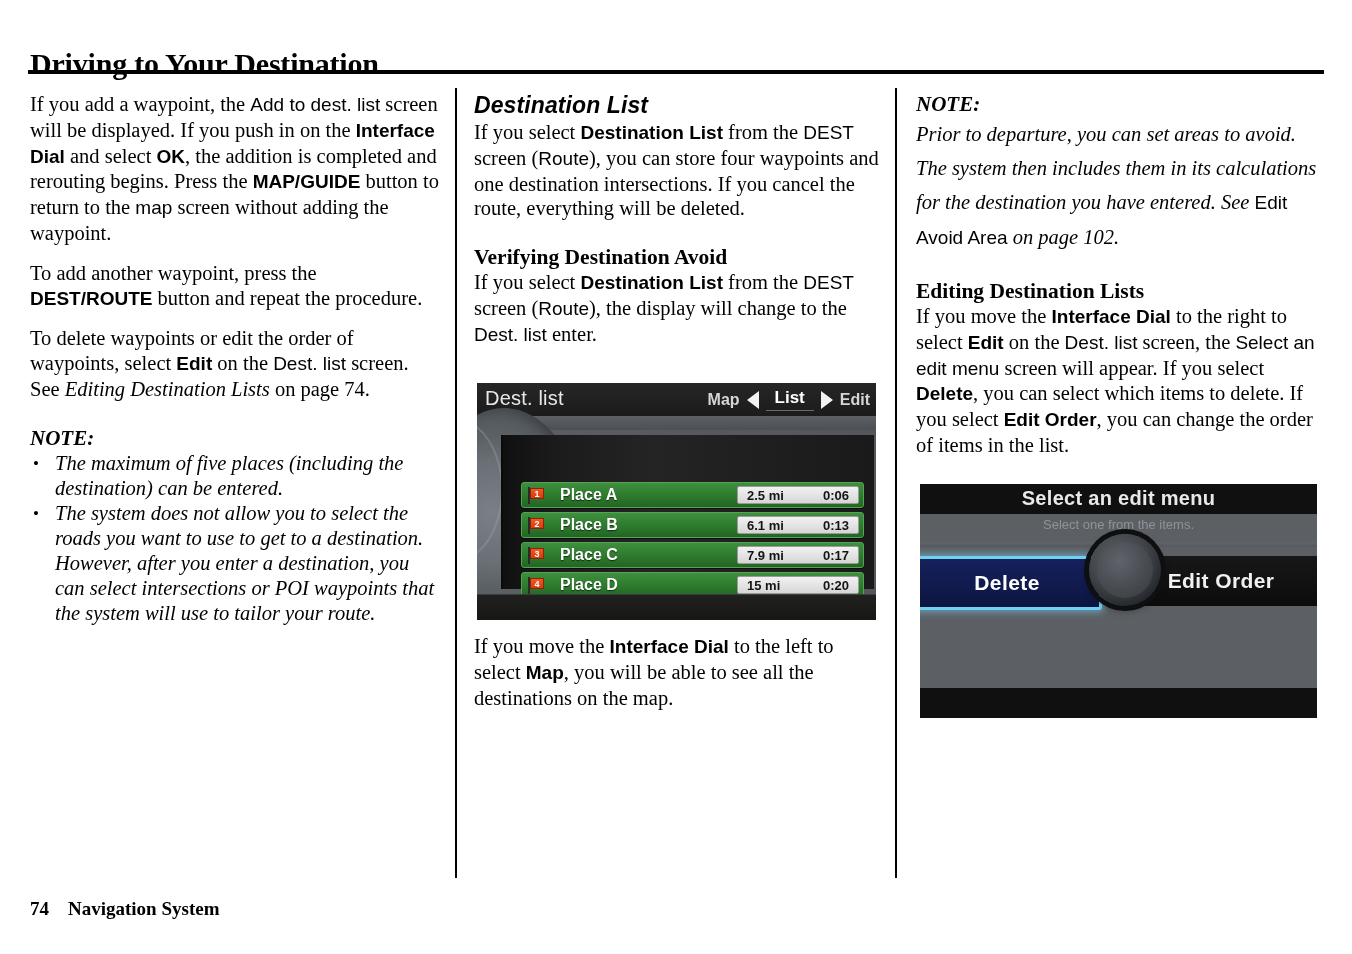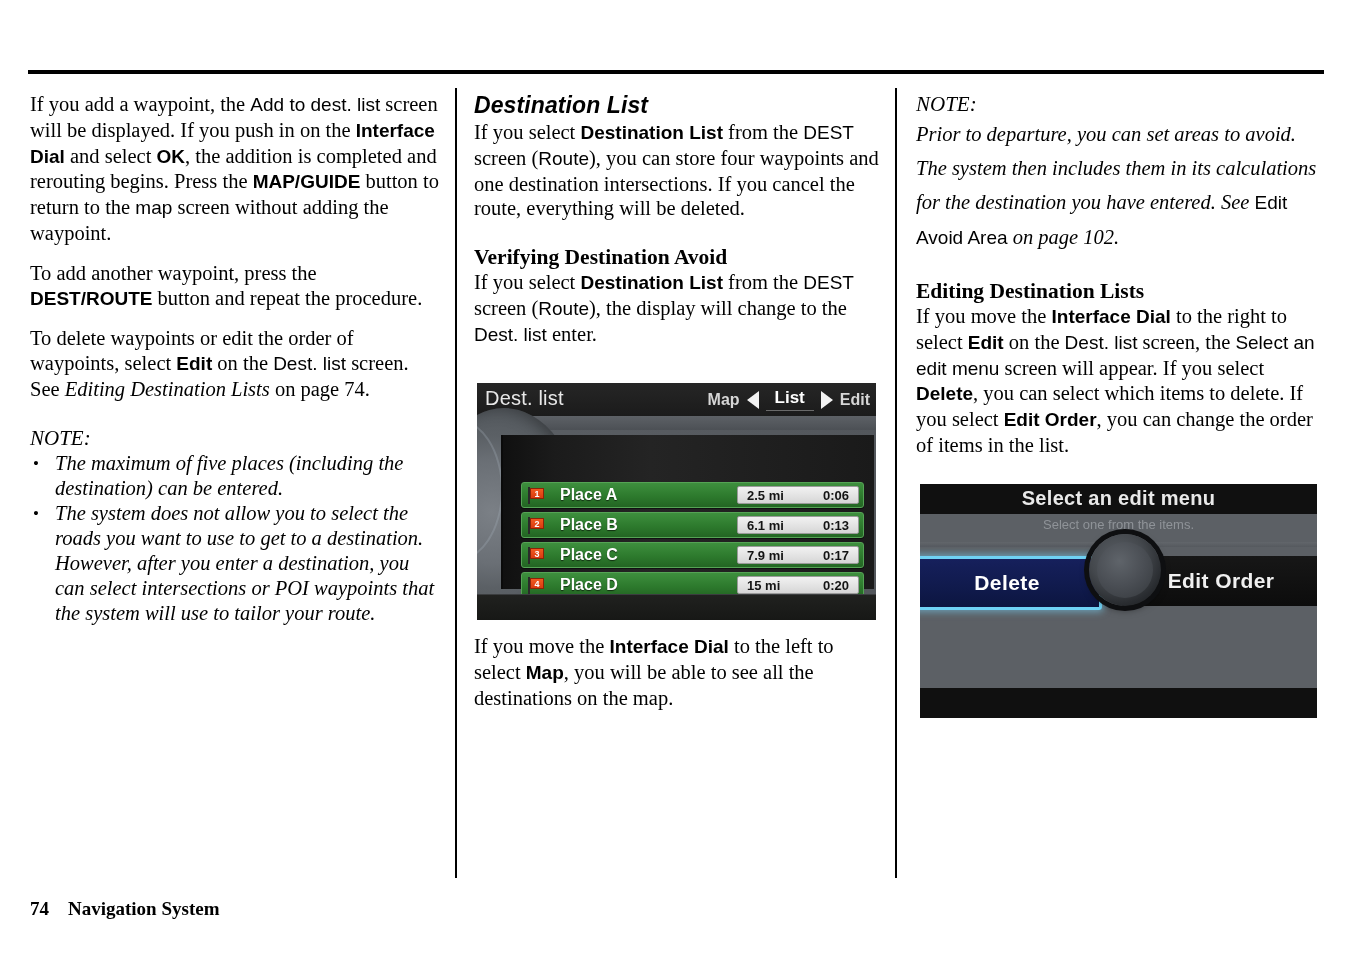--- a/index.html
+++ b/index.html
@@ -56,21 +56,21 @@
     letter-spacing:0.1px;
   }
   h3.sub-serif {
     margin:24px 0 0 0;
     font-family:"Liberation Serif", serif;
     font-weight:bold;
     font-size:21.5px;
   }
   .note-label {
     font-family:"Liberation Serif", serif;
-    font-weight:normal; font-style:italic;
+    font-weight:bold; font-style:italic;
     font-size:21px;
     margin:24px 0 0 0;
   }
   .note-label.tight { margin-top:0; }
   p.note-body {
     margin:0;
     font-style:italic;
     font-size:20.5px;
     line-height:34px;
   }
@@ -253,20 +253,21 @@
   .se-footer {
     position:absolute; left:0; bottom:0; width:100%; height:30px;
     background:#101010;
   }
 </style>
 </head>
 <body>
 
 <div class="page">
 
+  <h1 class="page-title">Driving to Your Destination</h1>
   <div class="title-rule"></div>
 
   <div class="divider div1"></div>
   <div class="divider div2"></div>
 
   <div class="col col1">
 
     <p class="body"><span>If you add a waypoint, the </span><span class="ui">Add to dest. list</span><span> screen will be displayed. If you push in on the </span><span class="uib">Interface Dial</span><span> and select </span><span class="uib">OK</span><span>, the addition is completed and rerouting begins. Press the </span><span class="uib">MAP/GUIDE</span><span> button to return to the </span><span class="ui">map</span><span> screen without adding the waypoint.</span></p>
 
     <p class="body gap"><span>To add another waypoint, press the </span><span class="uib">DEST/ROUTE</span><span> button and repeat the procedure.</span></p>

